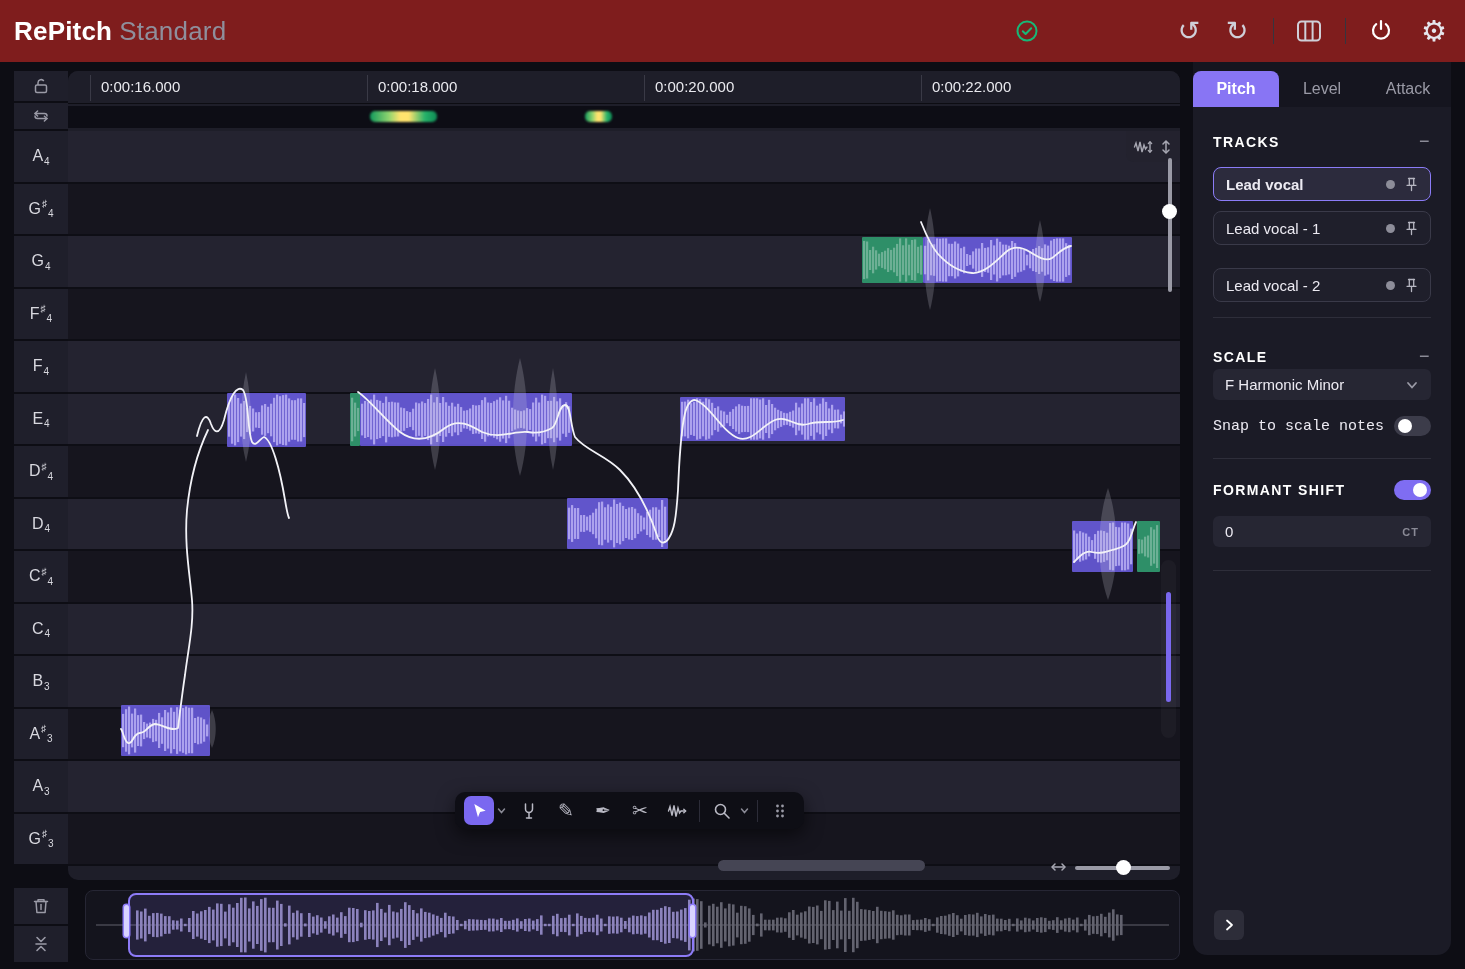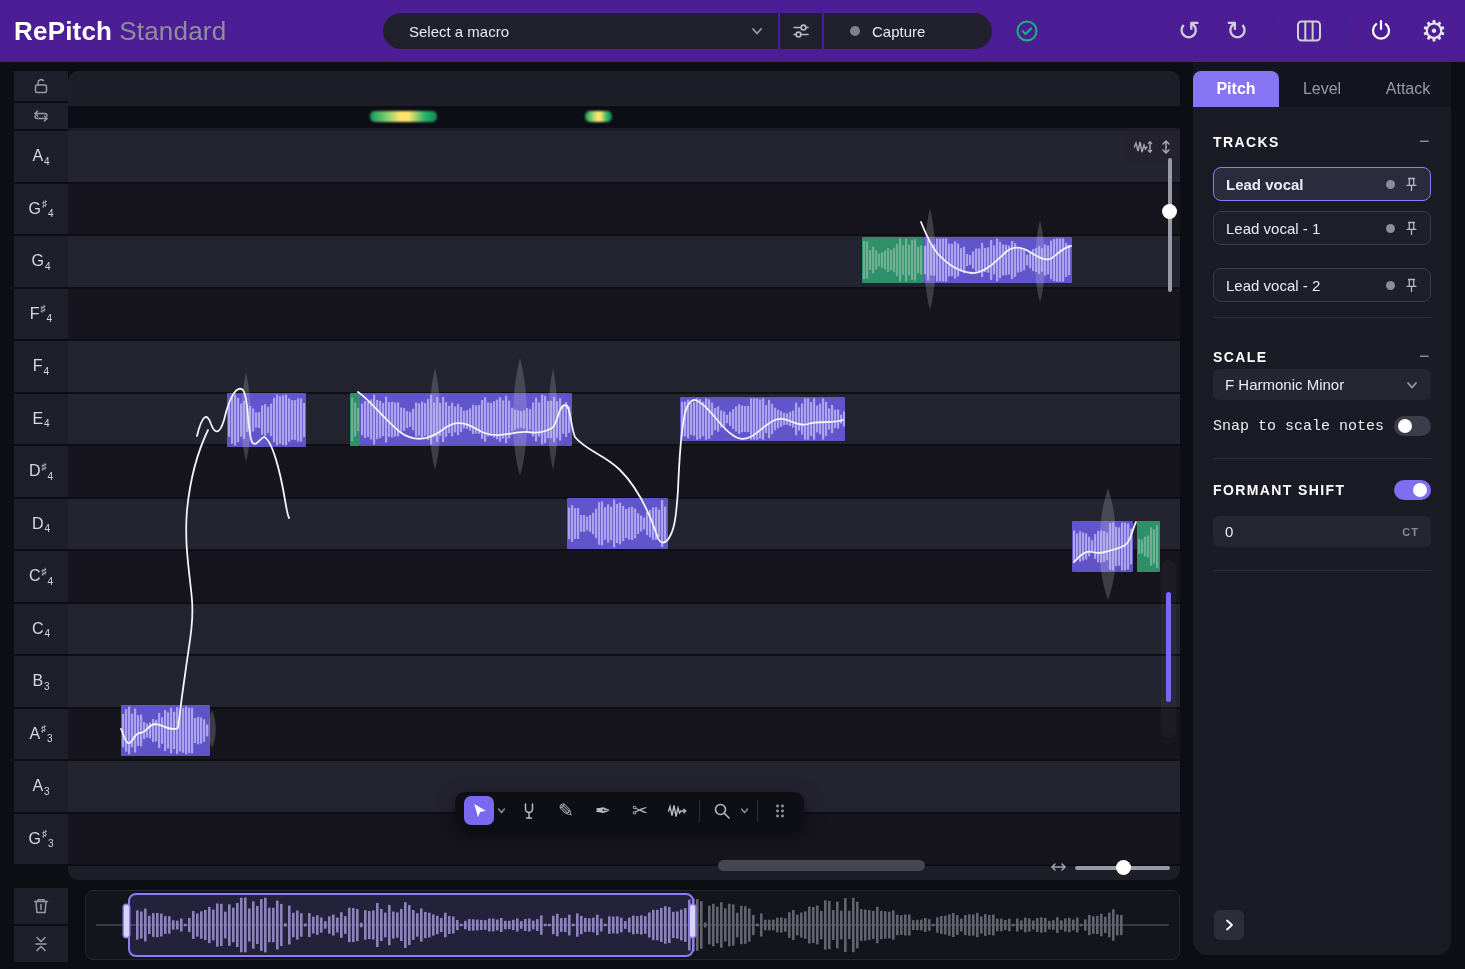--- a/index.html
+++ b/index.html
@@ -1,21 +1,21 @@
 <!DOCTYPE html>
 <html><head>
 <meta charset="utf-8">
 <style>
   html,body{margin:0;padding:0;background:#0d0d14;}
   *{box-sizing:border-box;}
   .app{position:relative;width:1465px;height:969px;background:#0d0d14;font-family:"Liberation Sans",sans-serif;color:#e9e9ef;overflow:hidden;}
   svg{display:block;}
 
   
-  .topbar{position:absolute;left:0;top:0;width:1465px;height:62px;background:#4c1d95;display:flex;align-items:center;}
+  .topbar{position:absolute;left:0;top:0;width:1465px;height:62px;background:#7f1d1d;display:flex;align-items:center;}
   .brand{position:absolute;left:14px;top:0;height:62px;display:flex;align-items:center;font-size:26px;letter-spacing:.2px;}
   .brand b{color:#ffffff;font-weight:700;}
   .brand span{color:#8f8f9c;font-weight:300;margin-left:7px;}
   .macro-group{position:absolute;left:383px;top:13px;height:36px;display:flex;gap:2px;}
   .macro-select{width:395px;height:36px;background:#21212d;border-radius:18px 0 0 18px;display:flex;align-items:center;padding:0 14px 0 26px;font-size:15px;color:#e9e9ef;}
   .macro-select .lbl{flex:1;}
   .sliders-btn{width:42px;height:36px;background:#21212d;display:flex;align-items:center;justify-content:center;}
   .capture-btn{width:168px;height:36px;background:#21212d;border-radius:0 18px 18px 0;display:flex;align-items:center;padding:0 18px 0 26px;font-size:15px;gap:12px;}
   .capture-dot{width:10px;height:10px;border-radius:50%;background:#80808d;}
   .tb-icon{position:absolute;top:0;height:62px;display:flex;align-items:center;justify-content:center;color:#cfcfd8;}
@@ -102,40 +102,20 @@
 </head>
 <body>
 
 <div class="app">
 
   <div class="topbar">
     <div class="brand">
       <b>RePitch</b>
       <span>Standard</span>
     </div>
-    <div class="macro-group">
-      <div class="macro-select">
-        <span class="lbl">Select a macro</span>
-        <svg width="14" height="14" viewBox="0 0 14 14">
-            <polyline points="3,5 7,9.5 11,5" fill="none" stroke="#9a9aa6" stroke-width="1.8" stroke-linecap="round"></polyline>
-          </svg>
-      </div>
-      <div class="sliders-btn">
-        <svg width="20" height="20" viewBox="0 0 20 20" fill="none" stroke="#b9b9c4" stroke-width="1.6" stroke-linecap="round">
-            <line x1="3" y1="6.5" x2="17" y2="6.5"></line>
-            <circle cx="12.5" cy="6.5" r="2.4" fill="#21212d"></circle>
-            <line x1="3" y1="13.5" x2="17" y2="13.5"></line>
-            <circle cx="7.5" cy="13.5" r="2.4" fill="#21212d"></circle>
-          </svg>
-      </div>
-      <div class="capture-btn">
-        <span class="capture-dot"></span>
-        <span>Capture</span>
-      </div>
-    </div>
     <div class="tb-icon" style="left:1015px;width:24px;">
       <svg width="24" height="24" viewBox="0 0 24 24" fill="none">
           <circle cx="12" cy="12" r="9.5" stroke="#17b877" stroke-width="2"></circle>
           <polyline points="7.8,12.3 10.6,15 16.2,9.3" stroke="#17b877" stroke-width="2" stroke-linecap="round" stroke-linejoin="round"></polyline>
         </svg>
     </div>
     <div class="tb-icon" style="left:1174px;width:30px;cursor:pointer;">
         <span class="uglyph">↺</span>
       </div>
     <div class="tb-icon" style="left:1222px;width:30px;cursor:pointer;">
@@ -249,20 +229,38 @@
   </div>
   <div class="rail-cell" style="top:926px;height:36px;cursor:pointer;">
     <svg width="20" height="20" viewBox="0 0 20 20" fill="none" stroke="#9a9aa6" stroke-width="1.6" stroke-linecap="round" stroke-linejoin="round">
         <polyline points="6,3.5 10,7.5 14,3.5"></polyline>
         <polyline points="6,16.5 10,12.5 14,16.5"></polyline>
         <line x1="5" y1="10" x2="15" y2="10"></line>
       </svg>
   </div>
 
   <div class="editor">
+    <div class="timeline">
+        <div class="tl-tick" style="left: 22px;">
+          <span class="tickline"></span>
+          <span class="tl-text">0:00:16.000</span>
+        </div>
+        <div class="tl-tick" style="left: 299px;">
+          <span class="tickline"></span>
+          <span class="tl-text">0:00:18.000</span>
+        </div>
+        <div class="tl-tick" style="left: 576px;">
+          <span class="tickline"></span>
+          <span class="tl-text">0:00:20.000</span>
+        </div>
+        <div class="tl-tick" style="left: 853px;">
+          <span class="tickline"></span>
+          <span class="tl-text">0:00:22.000</span>
+        </div>
+      </div>
     <div class="loudstrip">
       <div class="loud-seg" style="left:302px;width:67px;"></div>
       <div class="loud-seg" style="left:517px;width:27px;"></div>
     </div>
   </div>
   <div class="gridrows">
       <div class="grid-row natural"></div>
       <div class="grid-row sharp"></div>
       <div class="grid-row natural"></div>
       <div class="grid-row sharp"></div>

